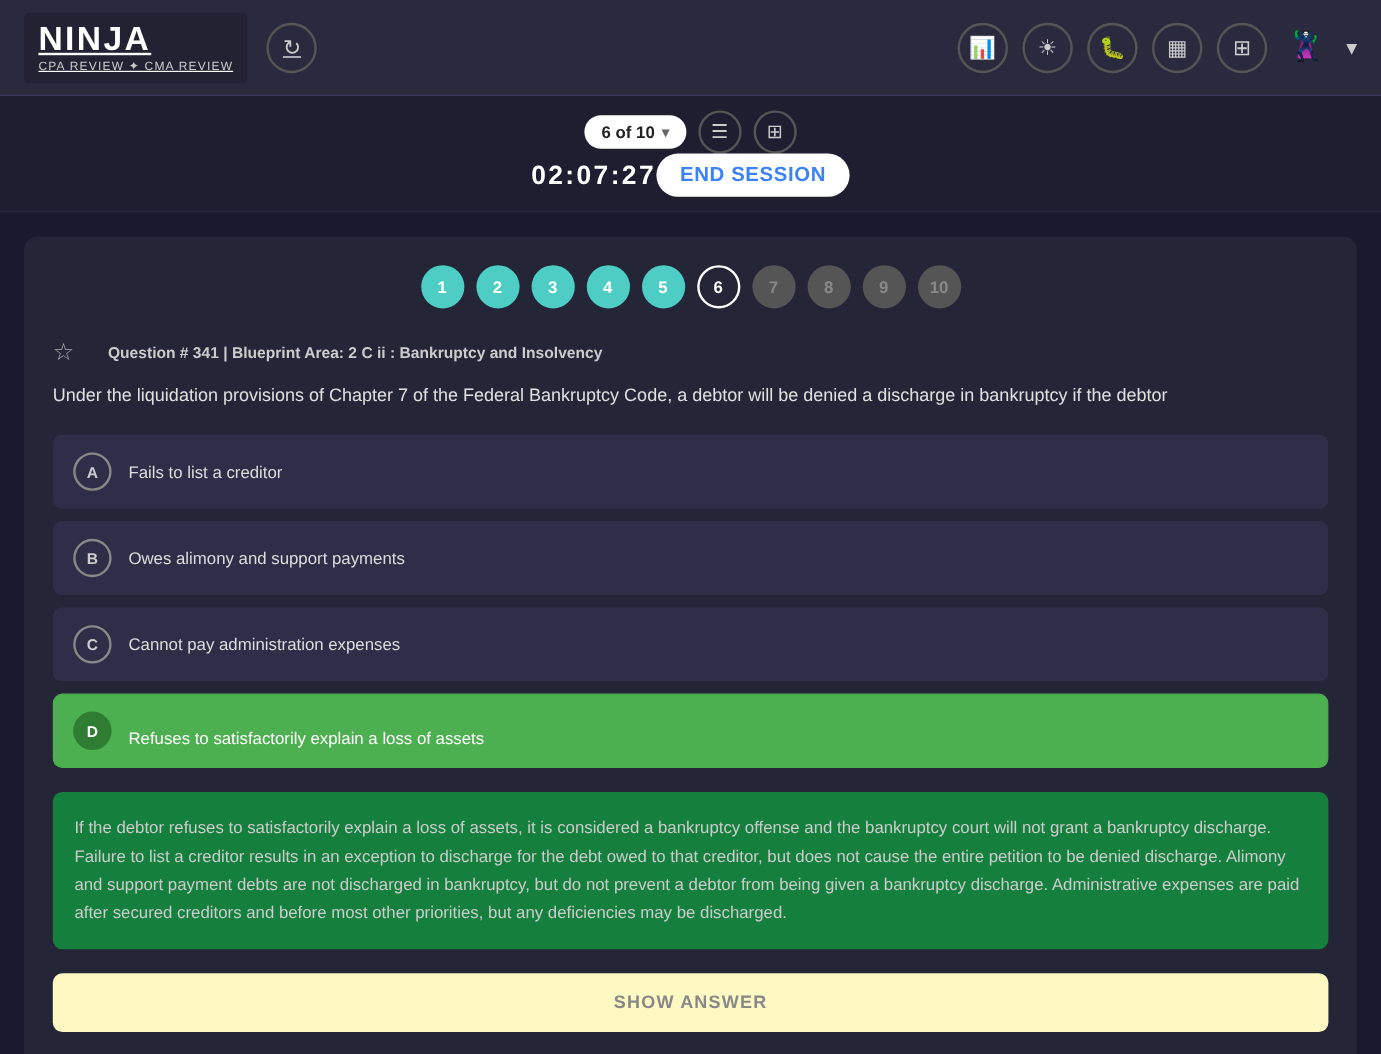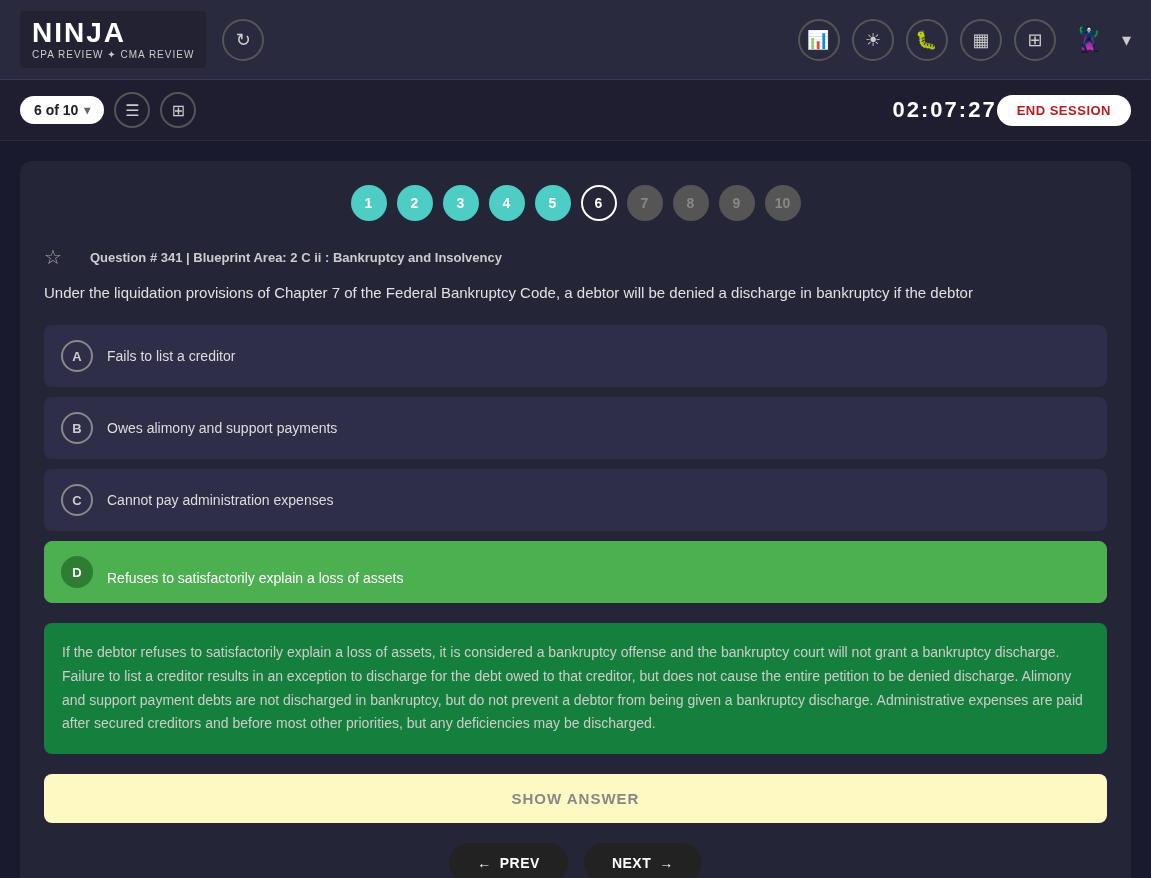--- a/index.html
+++ b/index.html
@@ -17,20 +17,21 @@
       align-items: center;
       justify-content: space-between;
       padding: 0 20px;
       height: 80px;
       border-bottom: 1px solid #3a3a5e;
     }
     .header-left {
       display: flex;
       align-items: center;
       gap: 16px;
+      text-decoration: underline;
     }
     .logo-box {
       background: #222233;
       padding: 8px 12px;
       border-radius: 4px;
     }
     .logo-text {
       font-size: 28px;
       font-weight: 900;
       color: #fff;
@@ -85,20 +86,21 @@
     }
 
     
     .toolbar {
       background: #1e1e30;
       display: flex;
       align-items: center;
       justify-content: space-between;
       padding: 12px 20px;
       border-bottom: 1px solid #2a2a40;
+      flex-direction: column;
     }
     .toolbar-left {
       display: flex;
       align-items: center;
       gap: 10px;
     }
     .question-counter {
       background: #fff;
       color: #222;
       border-radius: 20px;
@@ -120,26 +122,26 @@
       display: flex; align-items: center; justify-content: center;
     }
     .timer {
       font-size: 22px;
       font-weight: 600;
       color: #fff;
       letter-spacing: 2px;
     }
     .end-session-btn {
       background: #fff;
-      color: #b91c1c;
+      color: #3b82f6;
       border: none;
       border-radius: 20px;
       padding: 8px 20px;
       font-weight: 700;
-      font-size: 13px;
+      font-size: 17px;
       cursor: pointer;
       letter-spacing: 0.5px;
     }
     .toolbar-right {
       display: flex;
       align-items: center;
     }
 
     
     .main {

